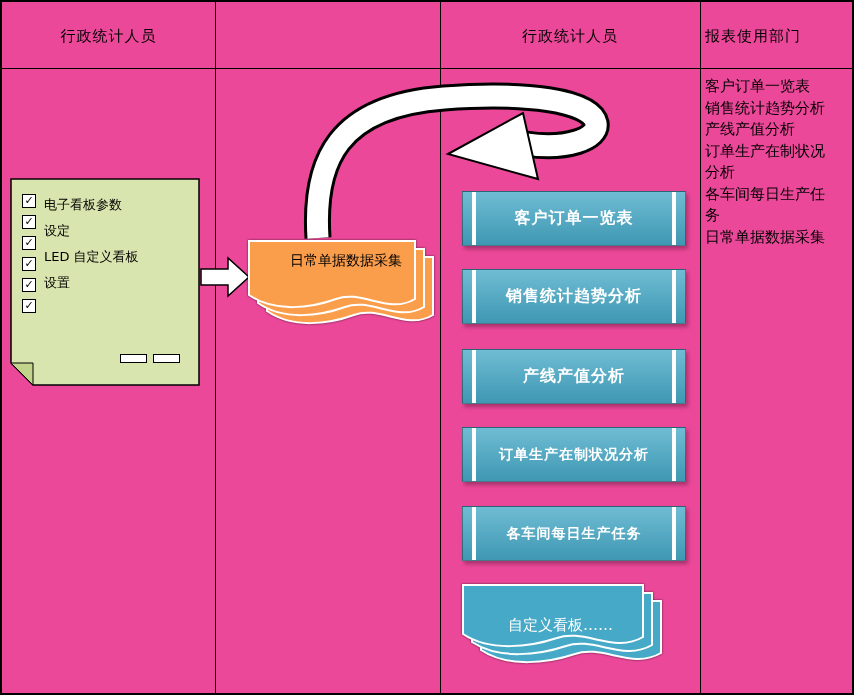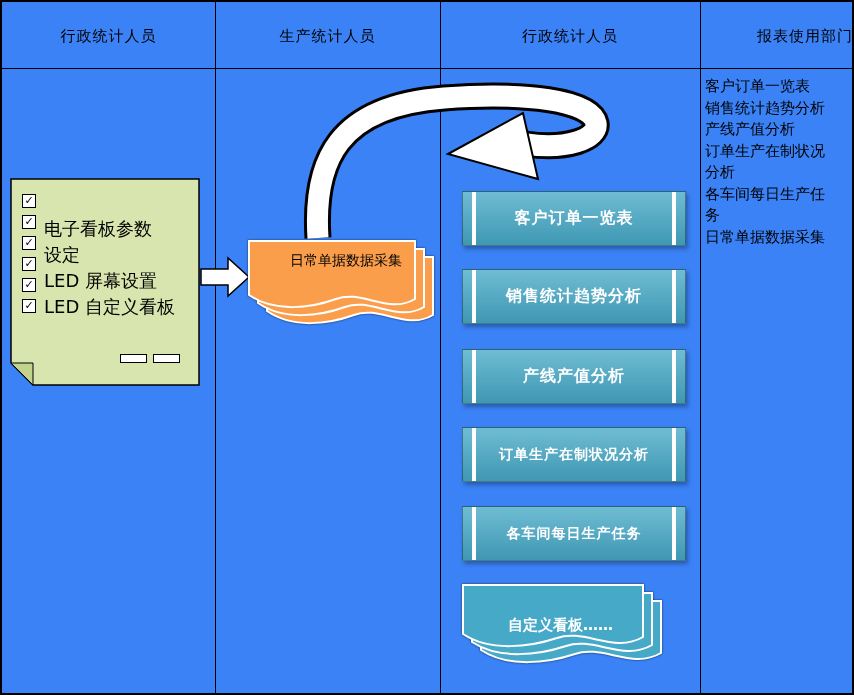--- a/index.html
+++ b/index.html
@@ -12,61 +12,61 @@
   *{margin:0;padding:0;box-sizing:border-box;}
   html,body{background:#ffffff;}
   body{
     font-family:"DejaVu Sans","Liberation Sans",sans-serif;
     color:#000;
   }
   .canvas{
     position:relative;
     width:854px;height:695px;
     border:2px solid var(--line);
-    background:#3b82f6;
+    background:#ec4899;
     overflow:hidden;
     padding-left:27px;
   }
   
   .vdiv{position:absolute;top:0;bottom:0;width:1px;background:var(--line);z-index:1;}
   .v1{left:213px;} .v2{left:438px;} .v3{left:698px;}
   .hline{position:absolute;left:0;right:0;top:66px;height:1px;background:var(--line);z-index:1;}
   .lane-header{
     position:absolute;top:25px;font-size:15px;line-height:18px;
     text-align:center;z-index:2;letter-spacing:1px;
   }
   .lh1{left:0;width:213px;}
   .lh2{left:213px;width:225px;}
   .lh3{left:438px;width:260px;}
-  .lh4{left:703px;width:148px;text-align:right;}
+  .lh4{left:703px;width:148px;text-align:left;}
   
   .overlay{position:absolute;left:0;top:0;z-index:3;pointer-events:none;}
   
   .note{position:absolute;left:8px;top:176px;width:190px;height:208px;z-index:4;}
   .note svg{position:absolute;left:0;top:0;}
   .note-body{position:absolute;left:12px;top:14px;display:flex;gap:8px;}
   .check-col{display:flex;flex-direction:column;gap:7px;padding-top:2px;}
   .checkbox{
     width:14px;height:14px;border:1.5px solid #000;background:#fff;
     font-size:11px;line-height:11px;text-align:center;color:#000;
     display:inline-block;
   }
-  .note-lines{font-size:18px;line-height:26px;white-space:nowrap;margin-top:24px;}
+  .note-lines{font-size:13px;line-height:26px;white-space:nowrap;}
   .blank{position:absolute;top:176px;width:27px;height:9px;background:#fff;border:1px solid #000;}
   .b1{left:110px;} .b2{left:143px;}
   
   .docstack{position:absolute;z-index:4;}
   .docstack svg{filter:drop-shadow(0 0 1px rgba(0,0,0,0.65));}
   .stack-orange{left:246px;top:238px;}
   .stack-teal{left:460px;top:582px;}
   .doc-label{
     position:absolute;z-index:5;font-size:14px;white-space:nowrap;margin-left:28px;
   }
   .lbl-orange{left:260px;top:250px;color:#000;}
-  .lbl-teal{left:478px;top:614px;color:#fff;font-weight:bold;font-size:15px;}
+  .lbl-teal{left:478px;top:614px;color:#fff;font-weight:normal;font-size:15px;}
   
   .pbox{
     position:absolute;left:460px;width:224px;height:55px;z-index:4;
     background-color:var(--box-teal);
     background-image:linear-gradient(rgba(255,255,255,0.22),rgba(0,0,0,0.10));
     border:1px solid rgba(0,0,0,0.35);
     box-shadow:2px 3px 4px rgba(0,0,0,0.30);
     display:flex;align-items:center;justify-content:center;
   }
   .pbox::before,.pbox::after{
@@ -89,21 +89,20 @@
 <body>
 
 <div class="canvas">
 
   <div class="vdiv v1"></div>
   <div class="vdiv v2"></div>
   <div class="vdiv v3"></div>
   <div class="hline"></div>
 
   <div class="lane-header lh1">行政统计人员</div>
-  <div class="lane-header lh2">生产统计人员</div>
   <div class="lane-header lh3">行政统计人员</div>
   <div class="lane-header lh4">报表使用部门</div>
 
   <svg class="overlay" width="854" height="695" viewBox="0 0 854 695">
 
     <polygon points="199,267 226,267 226,256 247,275 226,294 226,283 199,283" fill="#ffffff" stroke="#000000" stroke-width="1.5"></polygon>
 
     <g>
       <path d="M 316 236 C 311 158, 336 104, 442 96 C 522 90, 589 98, 594 121 C 597 137, 564 148, 524 142" fill="none" stroke="#000000" stroke-width="27"></path>
       <path d="M 316 236 C 311 158, 336 104, 442 96 C 522 90, 589 98, 594 121 C 597 137, 564 148, 524 142" fill="none" stroke="#ffffff" stroke-width="21"></path>
@@ -121,22 +120,22 @@
         <span class="checkbox">✓</span>
         <span class="checkbox">✓</span>
         <span class="checkbox">✓</span>
         <span class="checkbox">✓</span>
         <span class="checkbox">✓</span>
         <span class="checkbox">✓</span>
       </div>
       <div class="note-lines">
         <div>电子看板参数</div>
         <div>设定</div>
-        <div>LED 屏幕设置</div>
         <div>LED 自定义看板</div>
+        <div>设置</div>
       </div>
     </div>
     <div class="blank b1"></div>
     <div class="blank b2"></div>
   </div>
 
   <div class="docstack stack-orange">
     <svg width="190" height="98" viewBox="0 0 190 98">
       <g transform="translate(18,16)">
         <path d="M1 1 L167 1 L167 59 C140 75, 114 49, 88 59 C63 68, 27 73, 1 55 Z" style="fill:var(--doc-orange)" stroke="#ffffff" stroke-width="2"></path>

